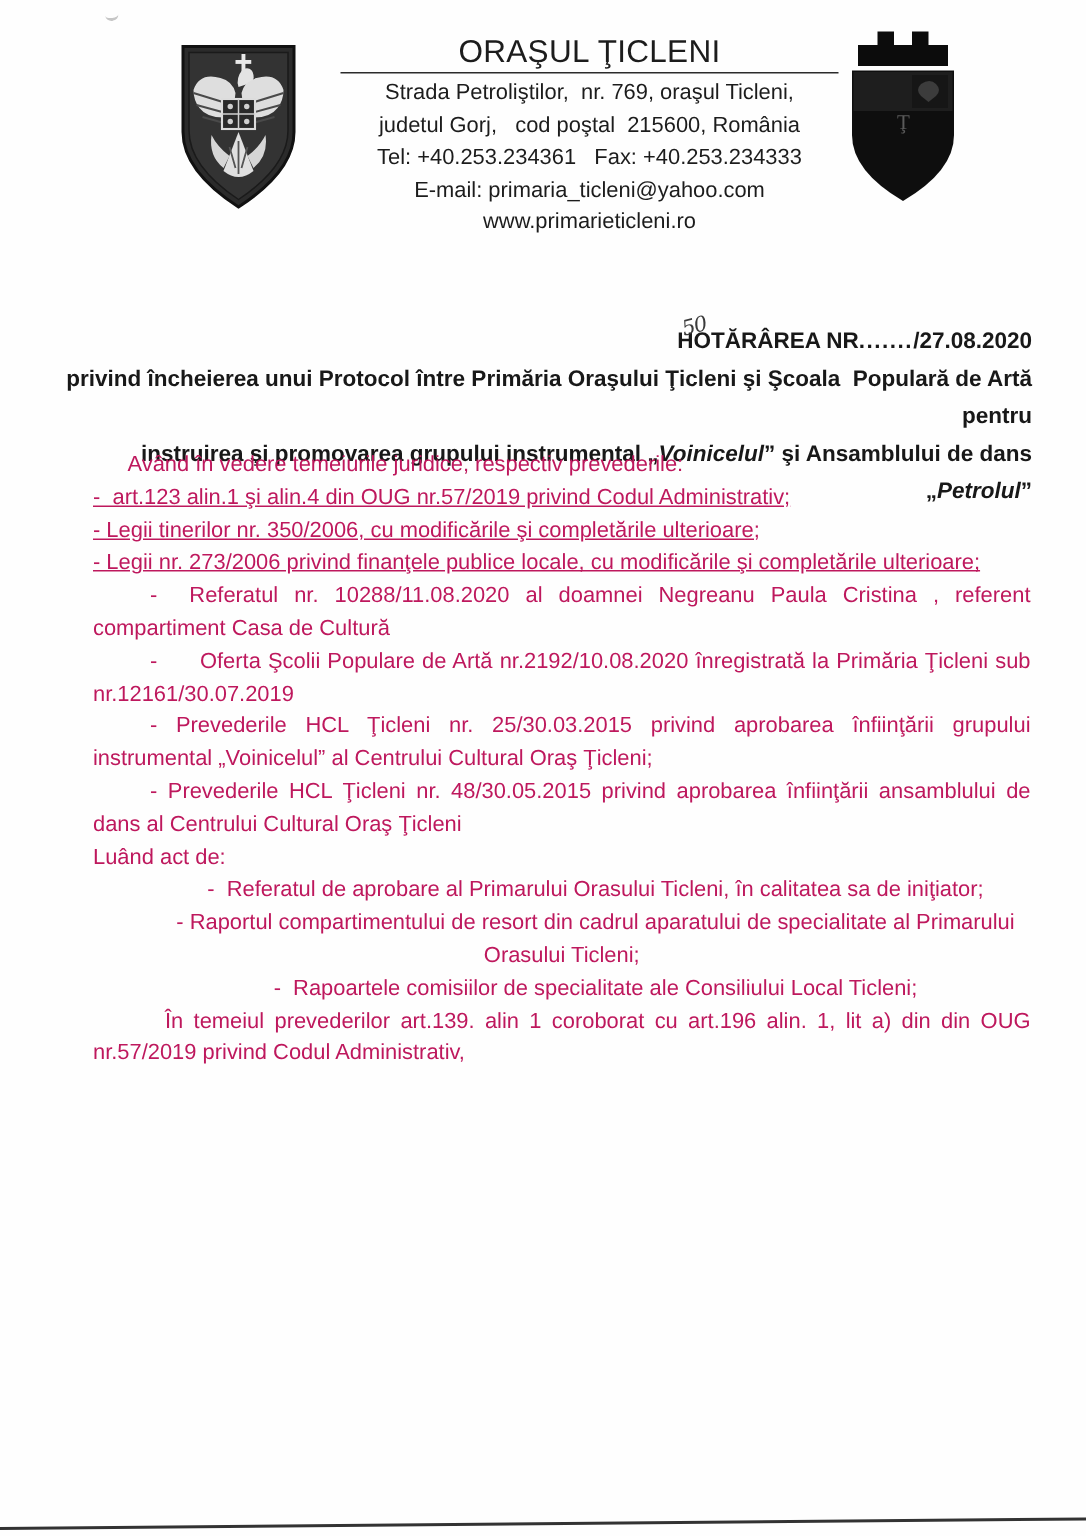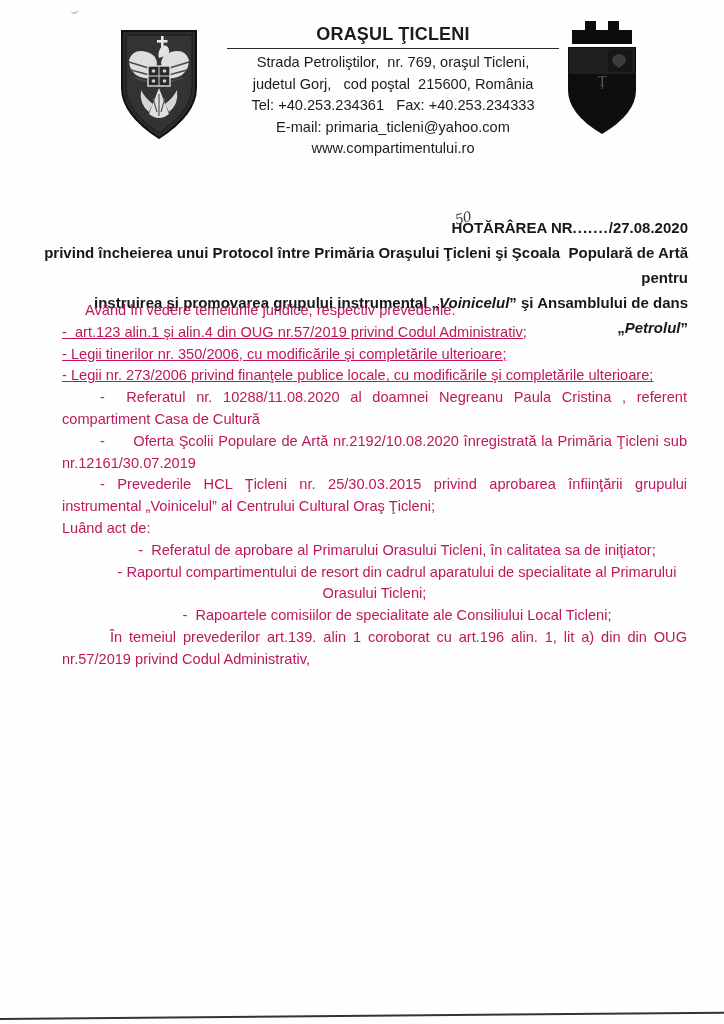--- a/index.html
+++ b/index.html
@@ -13,21 +13,21 @@
   .page { position:absolute; inset:0; background:#fefefe; }
 
   
   .coat-left  { position:absolute; left:117px; top:28px;  width:84px;  height:114px; }
   .crest-right{ position:absolute; left:552px; top:16px;  width:100px; height:122px; }
   .header-center {
     position:absolute; left:227px; top:24px; width:332px;
     text-align:center; font-size:14.6px; line-height:21.4px; color:#1c1c1c;
   }
   .org-name {
-    font-weight:bold; font-size:18px; letter-spacing:.2px;
+    font-weight:normal; font-size:21px; letter-spacing:.2px;
     padding-bottom:3px; border-bottom:1.6px solid #2b2b2b; margin-bottom:3px;
   }
 
   
   .doc-title {
     position:absolute; left:38px; top:215px; width:650px;
     text-align:right; font-weight:bold; font-size:15px; line-height:25px; color:#181818;
   }
   .num-line { position:relative; display:inline-block; }
   .dots { letter-spacing:1px; position:relative; }
@@ -103,21 +103,21 @@
       <path d="M42 66 v22 M36 70 l4 14 M48 70 l-4 14" stroke="#555" stroke-width="1.2" fill="none"></path>
     </svg>
   </div>
 
   <div class="header-center">
     <div class="org-name">ORAŞUL ŢICLENI</div>
     <div>Strada Petroliştilor,&nbsp; nr. 769, oraşul Ticleni,</div>
     <div>judetul Gorj,&nbsp;&nbsp; cod poştal&nbsp; 215600, România</div>
     <div>Tel: +40.253.234361&nbsp;&nbsp; Fax: +40.253.234333</div>
     <div>E-mail: primaria_ticleni@yahoo.com</div>
-    <div>www.compartimentului.ro</div>
+    <div>www.primarieticleni.ro</div>
   </div>
 
   <div class="crest-right">
     <svg width="100" height="122" viewBox="0 0 100 122" xmlns="http://www.w3.org/2000/svg">
 
       <path d="M20 28 V14 h13 V5 h11 V14 h12 V5 h11 V14 h13 v14 z" fill="#0c0c0c"></path>
 
       <path d="M16 31 H84 V74 Q84,98 50,118 Q16,98 16,74 Z" fill="#0e0e0e"></path>
 
       <rect x="17" y="32" width="66" height="26" fill="#1e1e1e"></rect>
@@ -144,20 +144,21 @@
   <div class="body-text">
 
     <p class="ind23">Având în vedere temeiurile juridice, respectiv prevederile:</p>
     <p class="hang8">-&nbsp; art.123 alin.1 şi alin.4 din OUG nr.57/2019 privind Codul Administrativ;</p>
     <p class="hang8">- Legii tinerilor nr. 350/2006, cu modificările şi completările ulterioare;</p>
     <p class="hang8">- Legii nr. 273/2006 privind finanţele publice locale, cu modificările şi completările ulterioare;</p>
 
     <p class="mt11 just ind38">-&nbsp; Referatul nr. 10288/11.08.2020 al doamnei Negreanu Paula Cristina , referent compartiment Casa de Cultură</p>
     <p class="just ind38">-&nbsp;&nbsp;&nbsp;&nbsp;&nbsp; Oferta Şcolii Populare de Artă nr.2192/10.08.2020 înregistrată la Primăria Ţicleni sub nr.12161/30.07.2019</p>
     <p class="just ind38">- Prevederile HCL Ţicleni nr. 25/30.03.2015 privind aprobarea înfiinţării grupului instrumental „Voinicelul” al Centrului Cultural Oraş Ţicleni;</p>
+    <p class="just ind38">- Prevederile HCL Ţicleni nr. 48/30.05.2015 privind aprobarea înfiinţării ansamblului de dans al Centrului Cultural Oraş Ţicleni</p>
 
     <p class="mt24">Luând act de:</p>
     <p class="mt34 ind45">-&nbsp; Referatul de aprobare al Primarului Orasului Ticleni, în calitatea sa de iniţiator;</p>
     <p class="just ind45">- Raportul compartimentului de resort din cadrul aparatului de specialitate al Primarului Orasului Ticleni;</p>
     <p class="ind45">-&nbsp; Rapoartele comisiilor de specialitate ale Consiliului Local Ticleni;</p>
 
     <p class="mt17 just ind48">În temeiul prevederilor art.139. alin 1 coroborat cu art.196 alin. 1, lit a) din din OUG nr.57/2019 privind Codul Administrativ,</p>
   </div>
 
   <div class="bottom-scan-line"></div>

